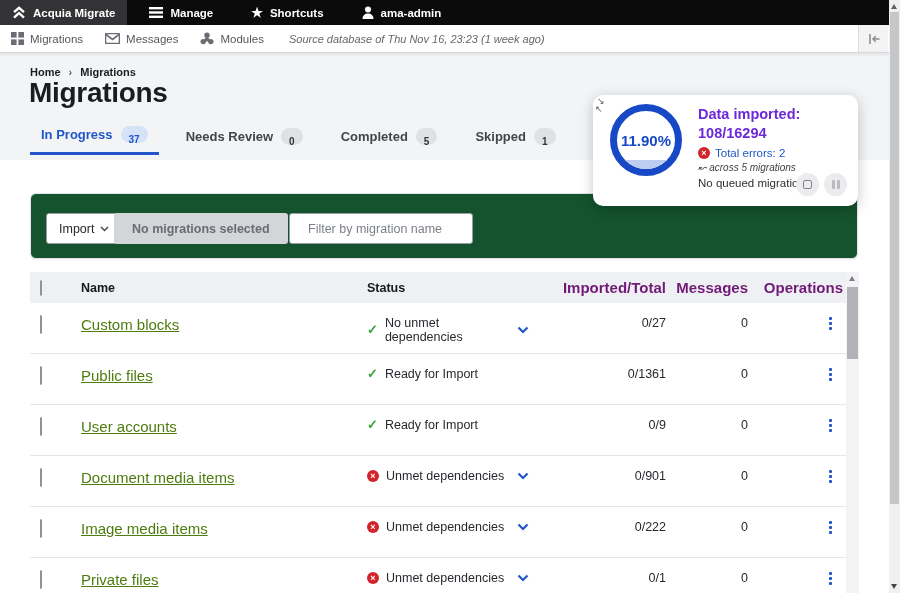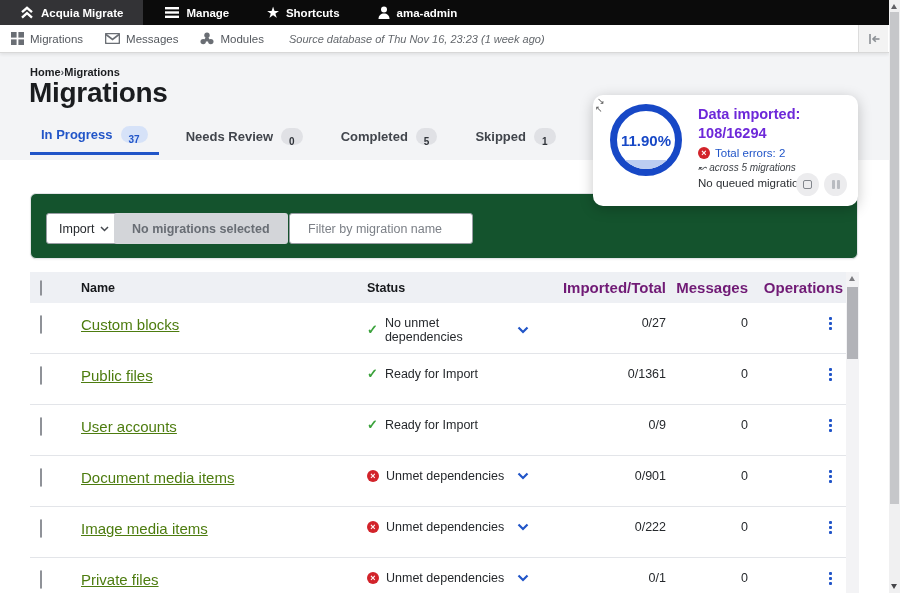--- a/index.html
+++ b/index.html
@@ -3,33 +3,33 @@
 <meta charset="utf-8">
 <style>
   * { margin:0; padding:0; box-sizing:border-box; }
   html,body { background:#fff; }
   body { font-family:"Liberation Sans", sans-serif; }
   .screen { position:relative; width:900px; height:593px; overflow:hidden; background:#fff; }
 
   
   .admin-bar { position:absolute; left:0; top:0; width:889px; height:25px; background:#0b0b0b; display:flex; align-items:stretch; color:#fff; }
   .ab-item { display:flex; align-items:center; gap:7px; padding:0 14px; font-size:11.5px; font-weight:bold; color:#fff; cursor:pointer; }
-  .ab-logo { background:#333336; padding:0 20px; }
+  .ab-logo { background:#333336; padding:0 12px; }
   .ab-icon { display:flex; align-items:center; }
   .ab-star { font-size:13px; line-height:1; color:#fff; }
 
   
   .toolbar { position:absolute; left:0; top:25px; width:889px; height:28px; background:#fff; border-bottom:1px solid #d8d8d8; box-shadow:0 2px 3px rgba(0,0,0,.07); display:flex; align-items:center; z-index:5; }
   .tb-item { display:flex; align-items:center; gap:6px; padding:0 11px; font-size:11.5px; color:#54585e; height:100%; cursor:pointer; }
   .tb-note { font-size:11px; font-style:italic; color:#63676c; margin-left:14px;text-align:right; }
   .tb-collapse { position:absolute; right:1px; top:0; height:27px; width:30px; background:#f3f3f3; border-left:1px solid #dcdcdc; display:flex; align-items:center; justify-content:center; cursor:pointer; }
 
   
   .page-head { position:absolute; left:0; top:53px; width:889px; height:107px; background:#f3f4f6; }
-  .breadcrumb { position:absolute; left:30px; top:13px; display:flex; align-items:center; font-size:11px; font-weight:bold; color:#1b1d20; }
+  .breadcrumb { position:absolute; left:30px; top:13px; display:flex; gap:8px; align-items:center; font-size:11px; font-weight:bold; color:#1b1d20; }
   .crumb { cursor:pointer; }
   .crumb-sep { color:#5a5e63; font-weight:bold; }
   .page-title { position:absolute; left:29px; top:24px; font-size:28px; font-weight:800; color:#1a1c1f; letter-spacing:-0.3px; }
 
   .tabs { position:absolute; left:30px; top:73px; display:flex; gap:16px; }
   .tab { display:flex; align-items:center; gap:8px; padding:0 11px 9px 11px; font-size:13px; font-weight:bold; color:#41454c; cursor:pointer; }
   .tab .badge { background:#e0e1e5; color:#30343a; font-size:10px; font-weight:bold; height:17px; line-height:17px; padding:5px 8px; border-radius:9px; }
   .tab.active { color:#2155c8; border-bottom:3px solid #2155c8; }
   .tab.active .badge { background:#d6e2f8; color:#2155c8; }
 

